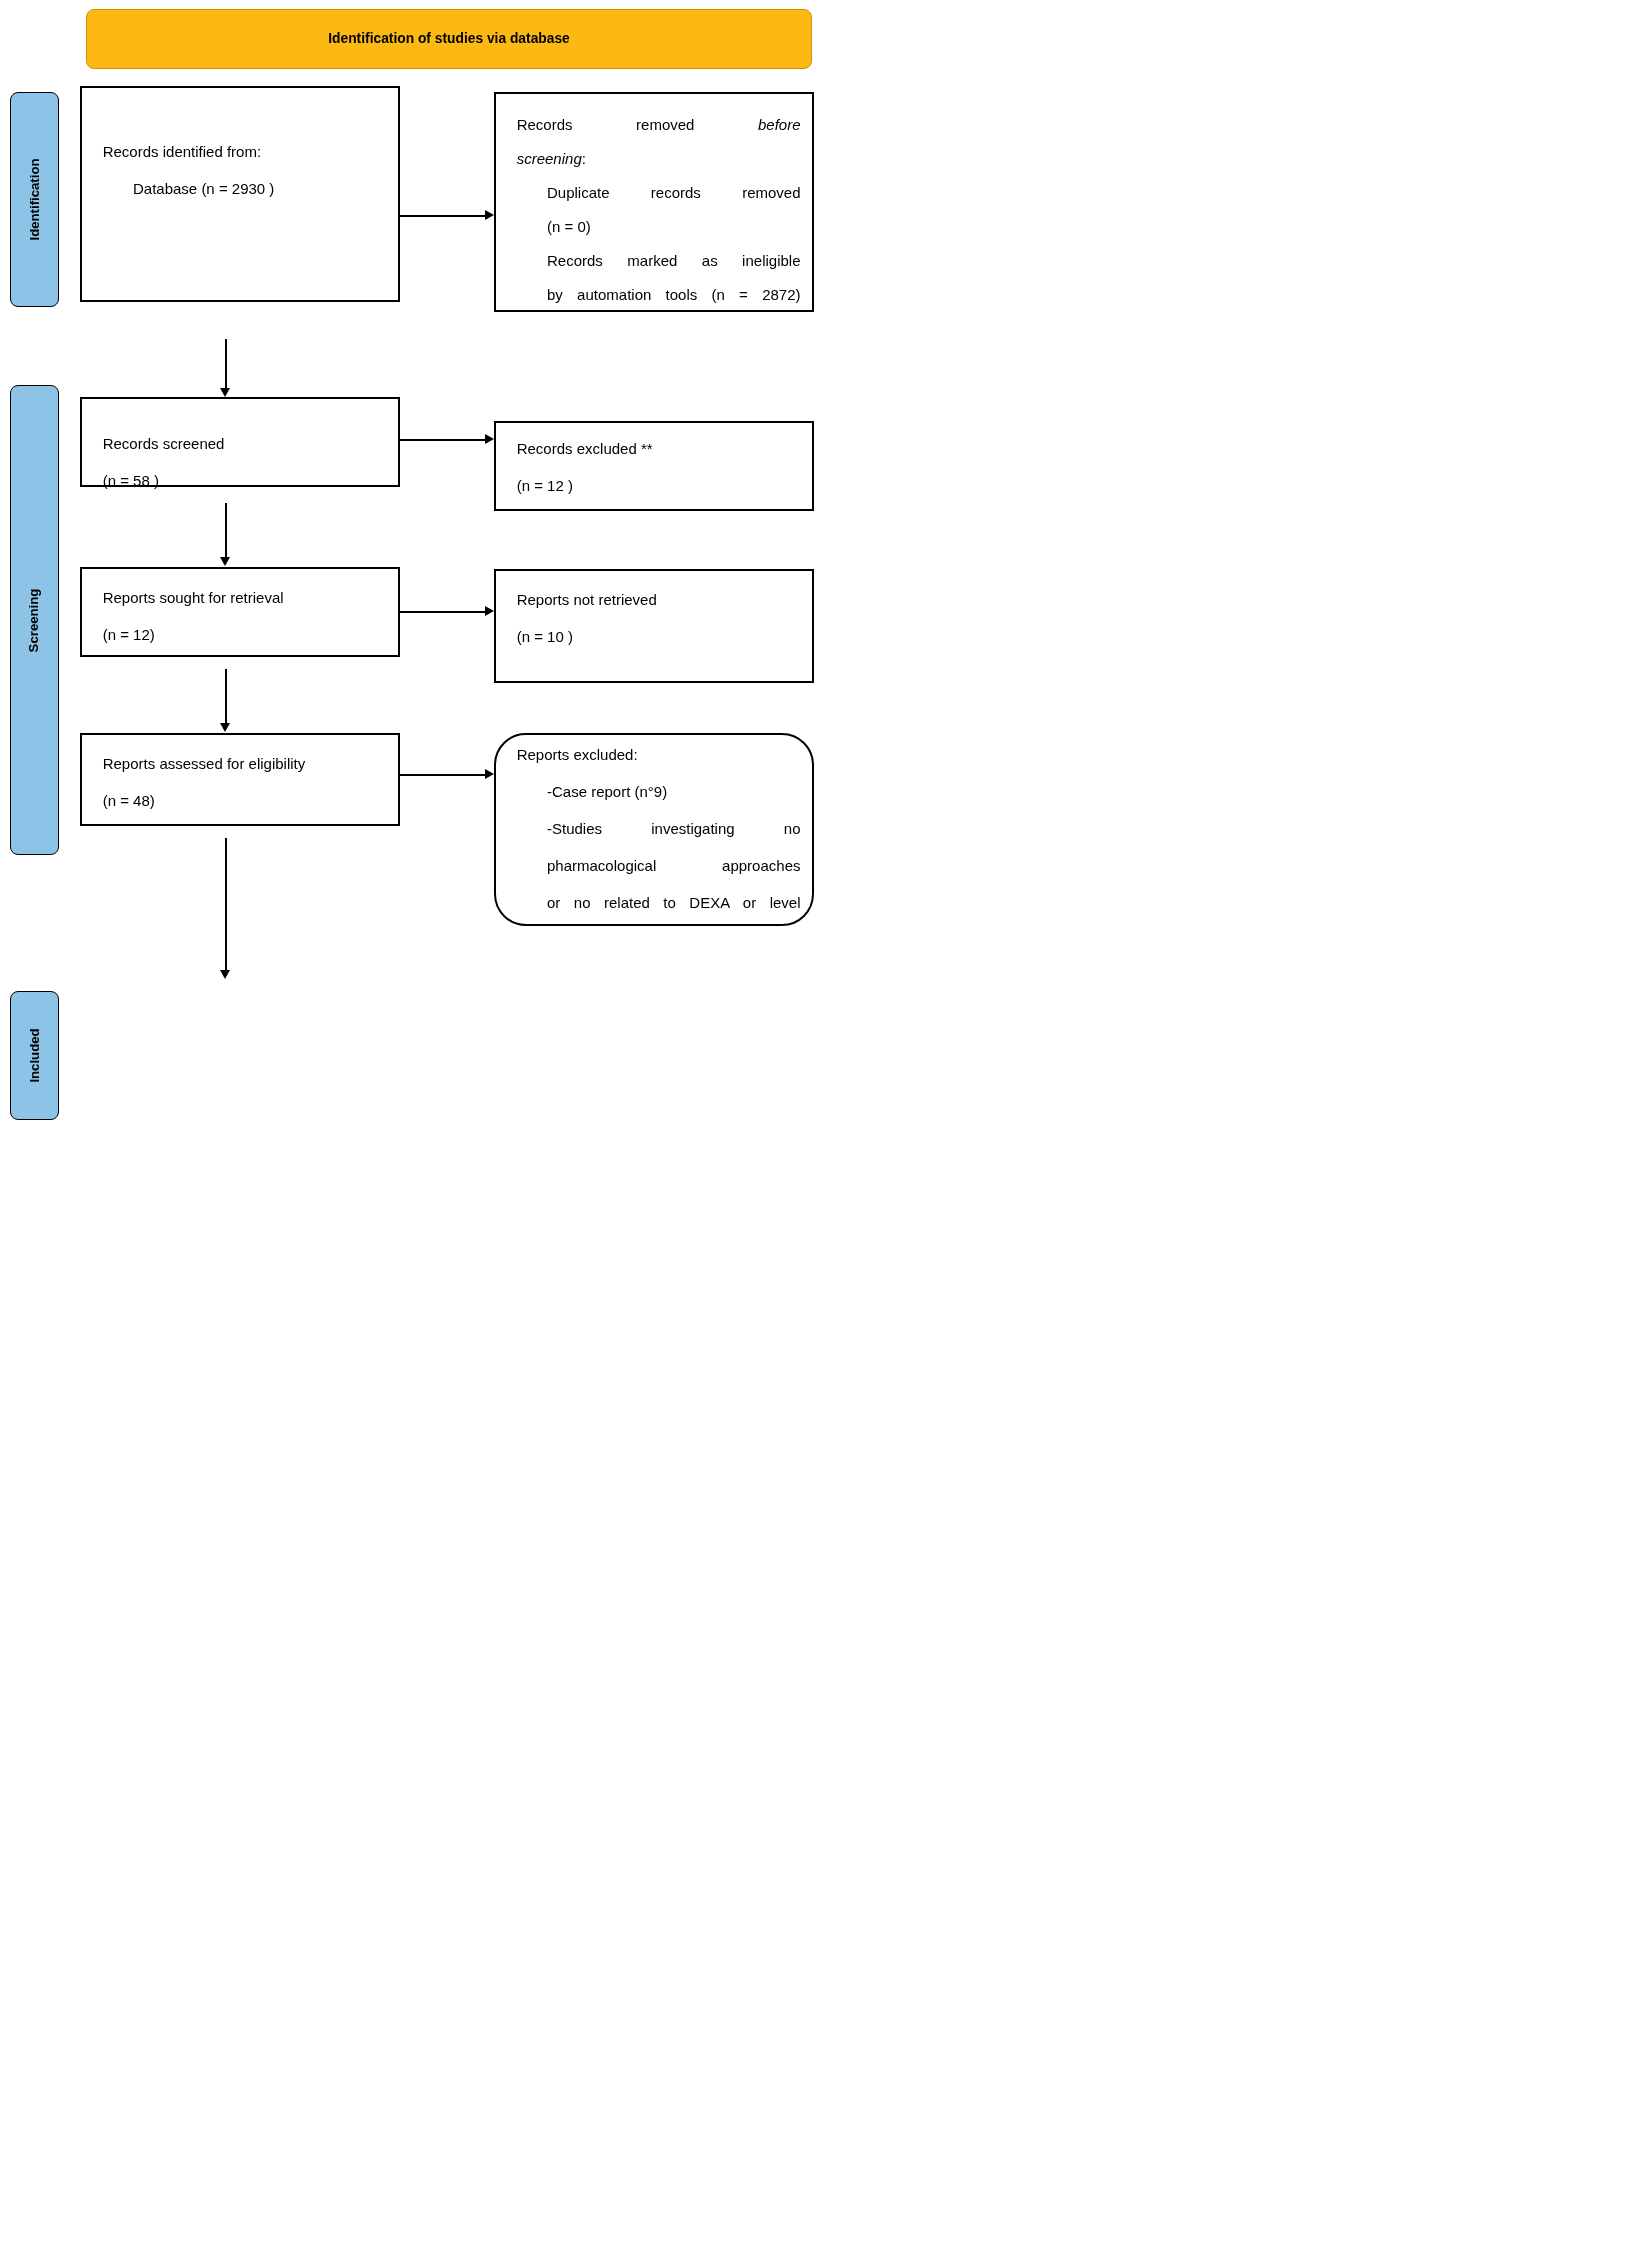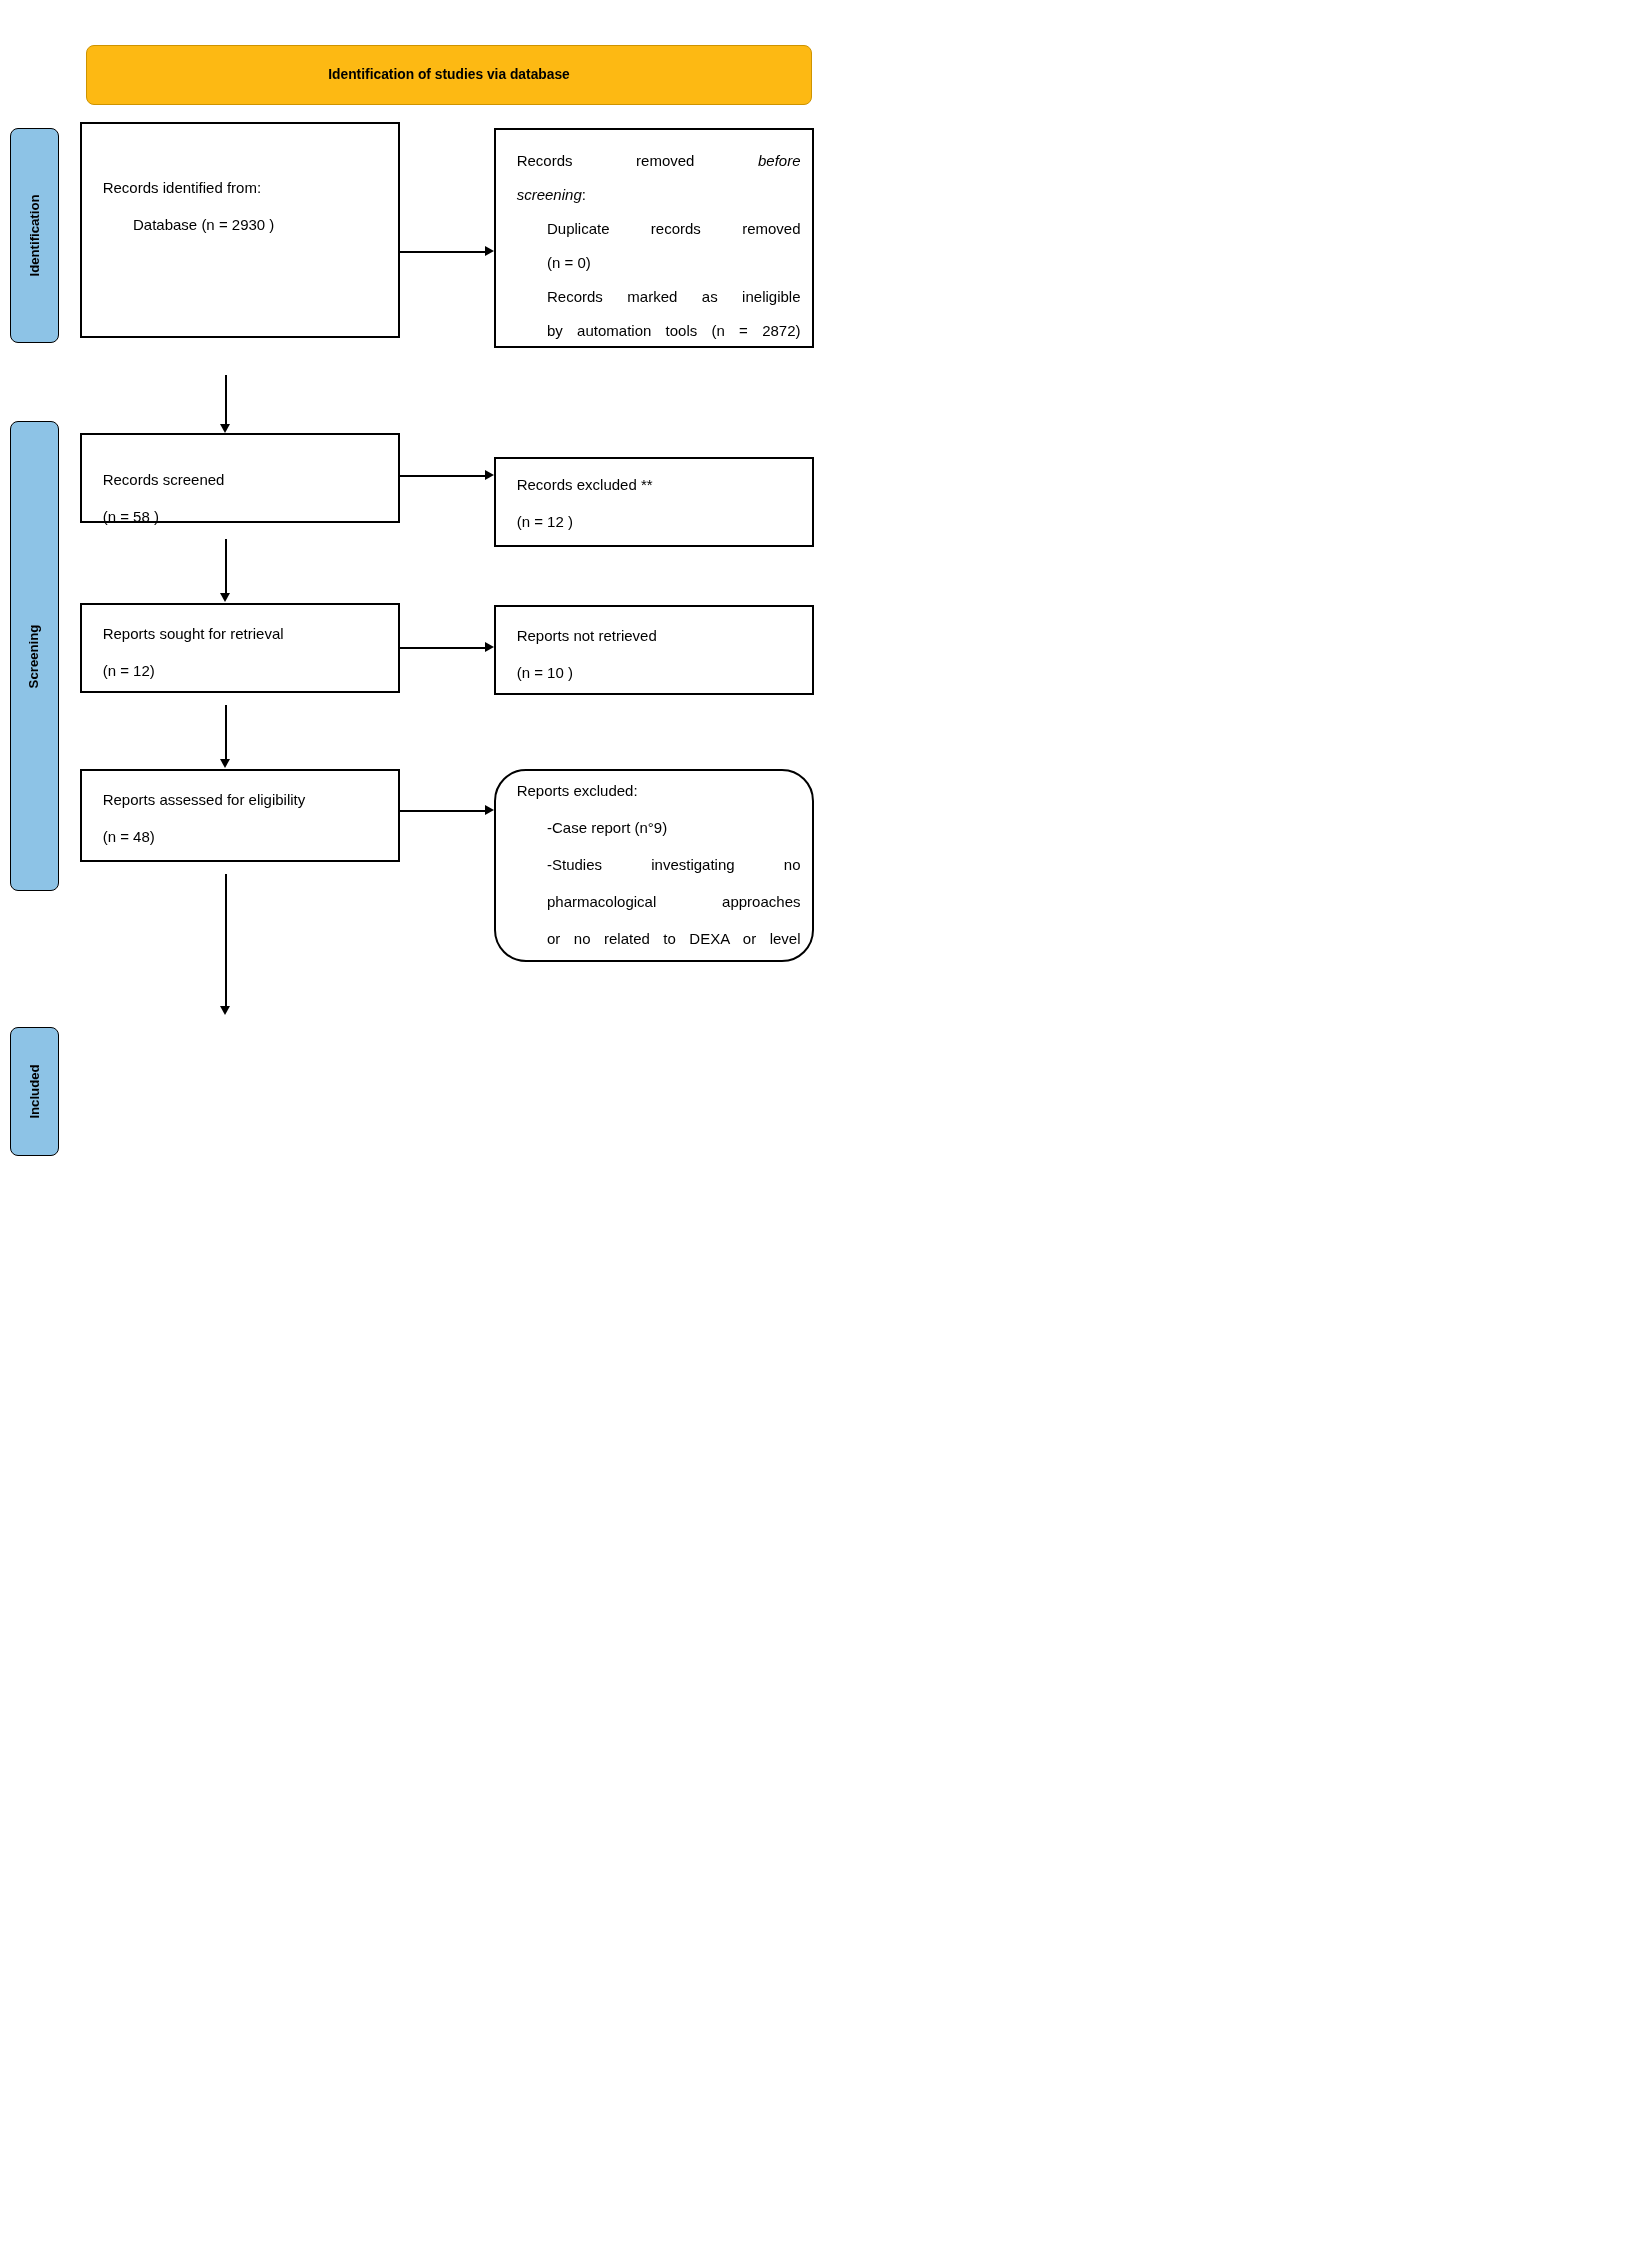--- a/index.html
+++ b/index.html
@@ -13,21 +13,20 @@
     padding: 0;
     background: #ffffff;
     font-family: "Liberation Sans", "DejaVu Sans", sans-serif;
   }
   .canvas {
     position: relative;
     width: 823px;
     height: 1131px;
     background: #ffffff;
     overflow: hidden;
-    margin-top: 36px;
   }
   .header-banner {
     position: absolute;
     left: 86px; top: 8.6px;
     width: 726px; height: 60px;
     background: var(--header-bg);
     border: 1.7px solid var(--header-edge);
     border-radius: 8px;
     box-sizing: border-box;
     display: flex;
@@ -70,21 +69,21 @@
     box-sizing: border-box;
   }
   .col-left  { left: 80px; }
   .col-right { left: 494px; }
 
   .box-records-identified   { top: 86px;  height: 216px; padding-top: 45px; }
   .box-records-removed      { top: 92px;  height: 220px; padding-top: 14px; }
   .box-records-screened     { top: 397px;  height: 90px; padding-top: 26px; }
   .box-records-excluded     { top: 421px;  height: 90px; padding-top: 7px; }
   .box-reports-sought       { top: 567px;  height: 90px; padding-top: 10.3px; }
-  .box-reports-not-retrieved{ top: 569px;  height: 90px; padding-top: 10.3px; }
+  .box-reports-not-retrieved{ top: 569px;  height: 114px; padding-top: 10.3px; }
   .box-reports-assessed     { top: 733px; height: 93px; padding-top: 10.3px; }
   .box-reports-excluded     { top: 733px; height: 193px; padding-top: 1px; border-radius: 32px; }
   .box-studies-included     { top: 993px; height: 128px; padding-top: 9.2px; }
 
   .flow-box p {
     margin: 0;
     padding: 0 11.5px 0 20.7px;
     font-size: 15px;
     line-height: 37px;
     color: #000;

